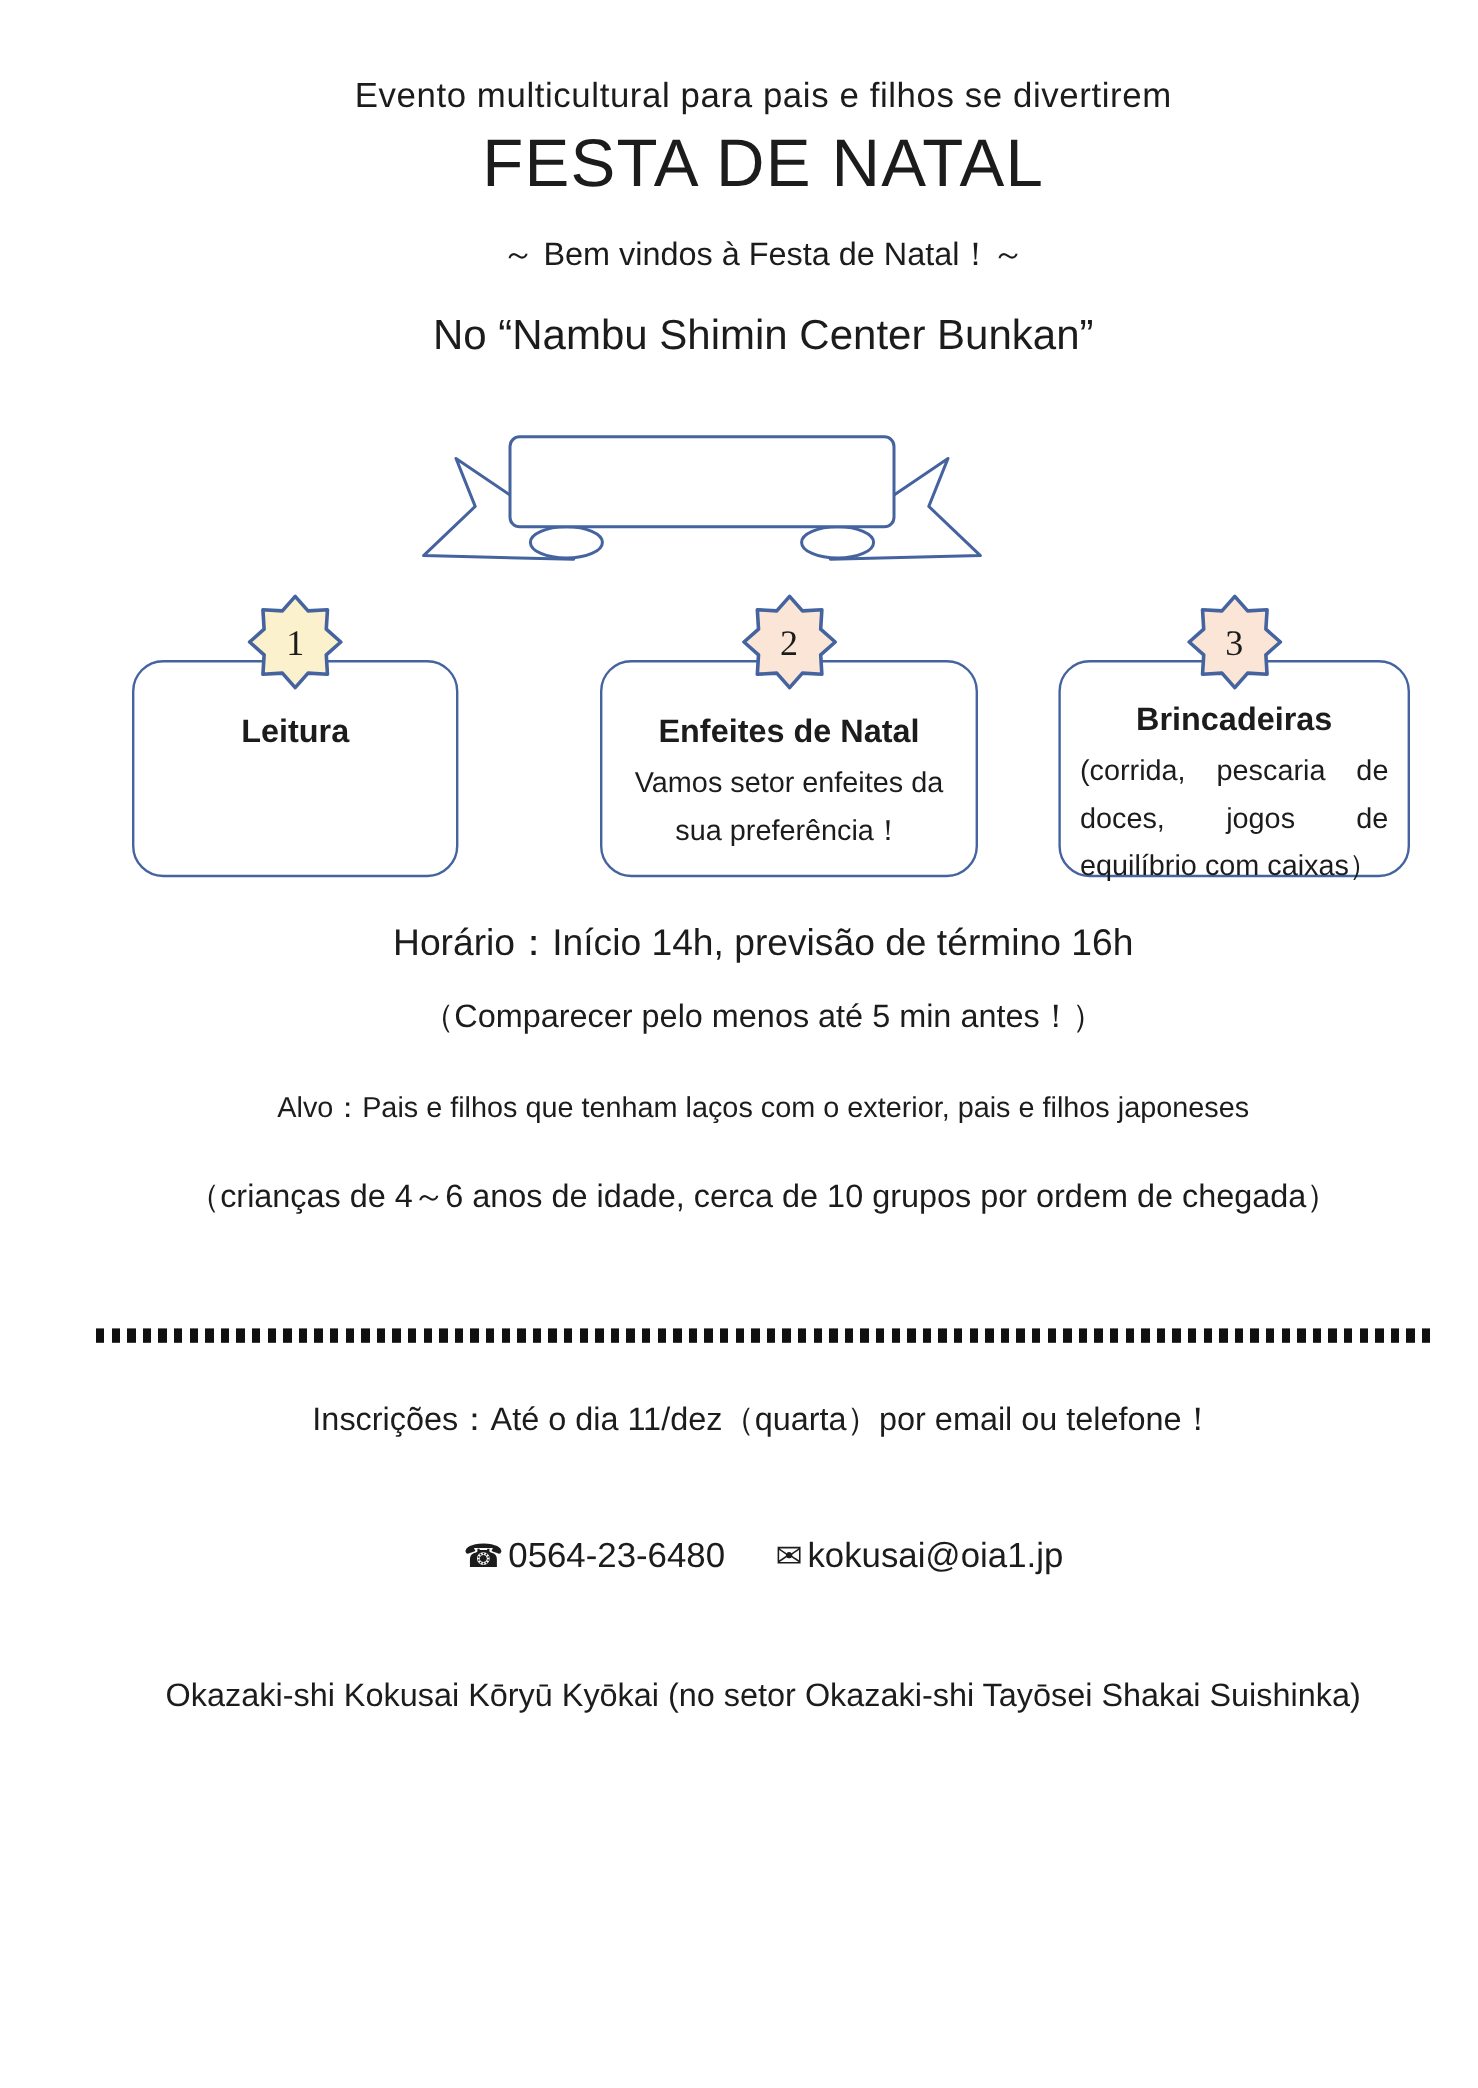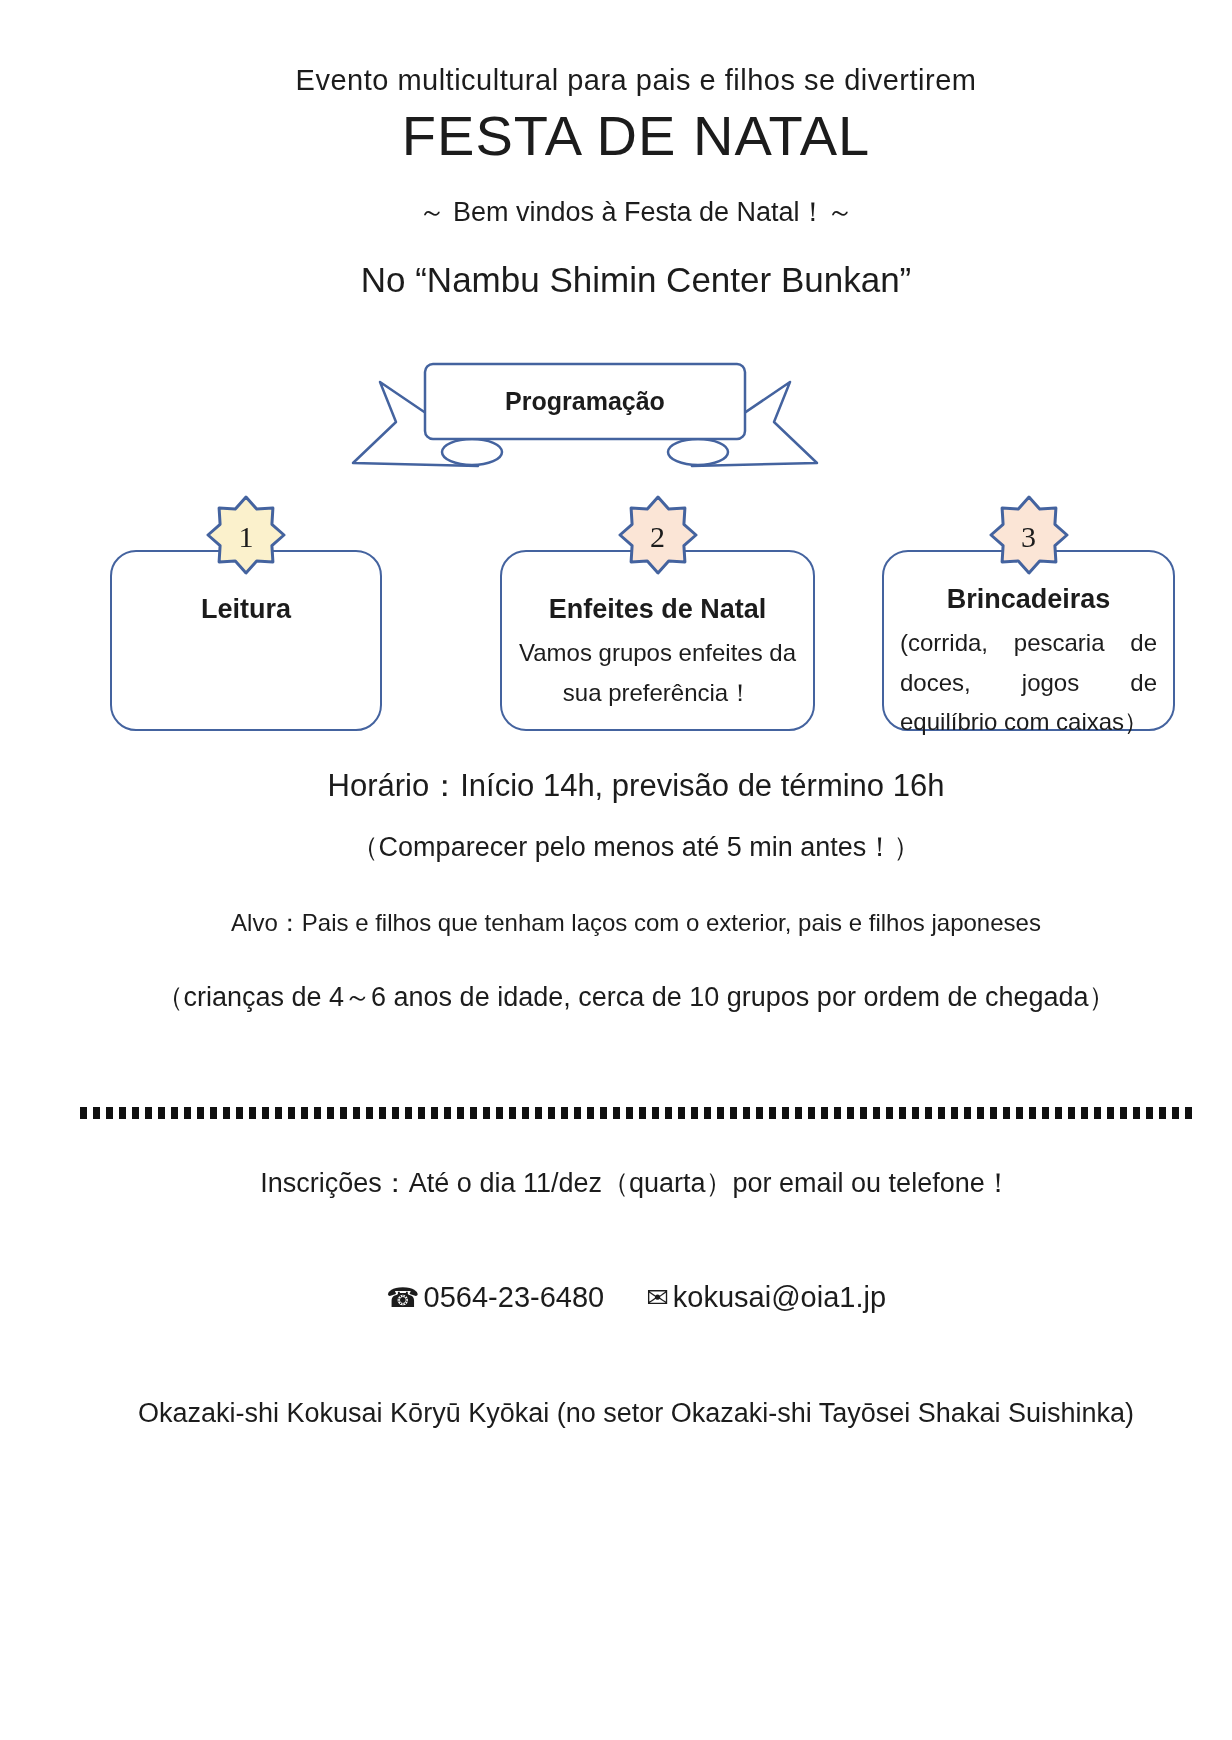--- a/index.html
+++ b/index.html
@@ -58,41 +58,40 @@
   <div class="center venue-line">No “Nambu Shimin Center Bunkan”</div>
 
   <div class="ribbon-wrap">
     <svg width="470" height="145" viewBox="0 0 470 145">
       <polygon points="30,56 120,117 128,140 3,137 46,96" fill="#ffffff" stroke="#44639f" stroke-width="2.5" stroke-linejoin="round"></polygon>
       <polygon points="440,56 350,117 342,140 467,137 424,96" fill="#ffffff" stroke="#44639f" stroke-width="2.5" stroke-linejoin="round"></polygon>
       <ellipse cx="122" cy="126" rx="30" ry="13" fill="#ffffff" stroke="#44639f" stroke-width="2.5"></ellipse>
       <ellipse cx="348" cy="126" rx="30" ry="13" fill="#ffffff" stroke="#44639f" stroke-width="2.5"></ellipse>
       <rect x="75" y="38" width="320" height="75" rx="8" fill="#ffffff" stroke="#44639f" stroke-width="2.5"></rect>
     </svg>
-    <div class="ribbon-label">Programação</div>
   </div>
 
   <div class="cards-row">
 
     <div class="card-wrap c1">
       <div class="card-box">
         <div class="card-title">Leitura</div>
       </div>
       <div class="badge">
         <svg width="80" height="80" viewBox="0 0 80 80">
           <polygon points="40,2 50.7,14.1 66.9,13.1 65.9,29.3 78,40 65.9,50.7 66.9,66.9 50.7,65.9 40,78 29.3,65.9 13.1,66.9 14.1,50.7 2,40 14.1,29.3 13.1,13.1 29.3,14.1" stroke="#44639f" stroke-width="3" stroke-linejoin="round" fill="#fbf1cc"></polygon>
         </svg>
         <span class="num">1</span>
       </div>
     </div>
 
     <div class="card-wrap c2">
       <div class="card-box">
         <div class="card-title">Enfeites de Natal</div>
-        <div class="card-desc">Vamos grupos enfeites da sua preferência！</div>
+        <div class="card-desc">Vamos setor enfeites da sua preferência！</div>
       </div>
       <div class="badge">
         <svg width="80" height="80" viewBox="0 0 80 80">
           <polygon points="40,2 50.7,14.1 66.9,13.1 65.9,29.3 78,40 65.9,50.7 66.9,66.9 50.7,65.9 40,78 29.3,65.9 13.1,66.9 14.1,50.7 2,40 14.1,29.3 13.1,13.1 29.3,14.1" stroke="#44639f" stroke-width="3" stroke-linejoin="round" fill="#fbe5d6"></polygon>
         </svg>
         <span class="num">2</span>
       </div>
     </div>
 
     <div class="card-wrap c3">

